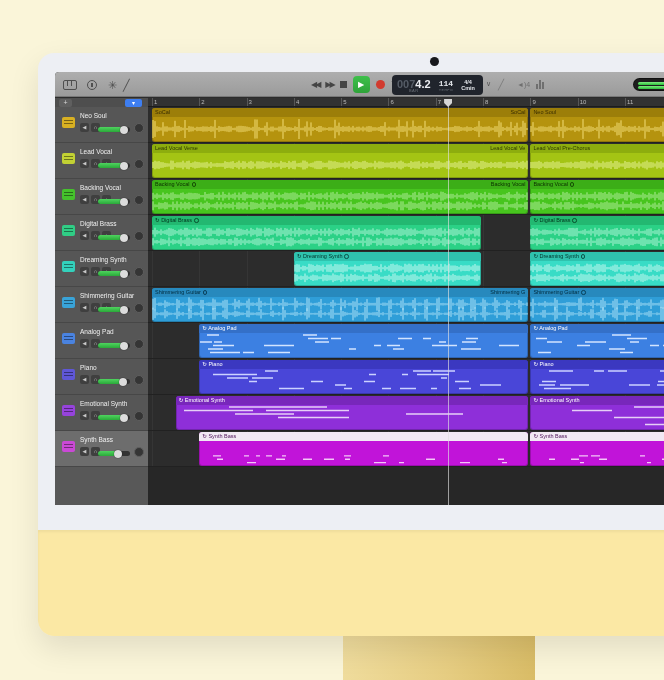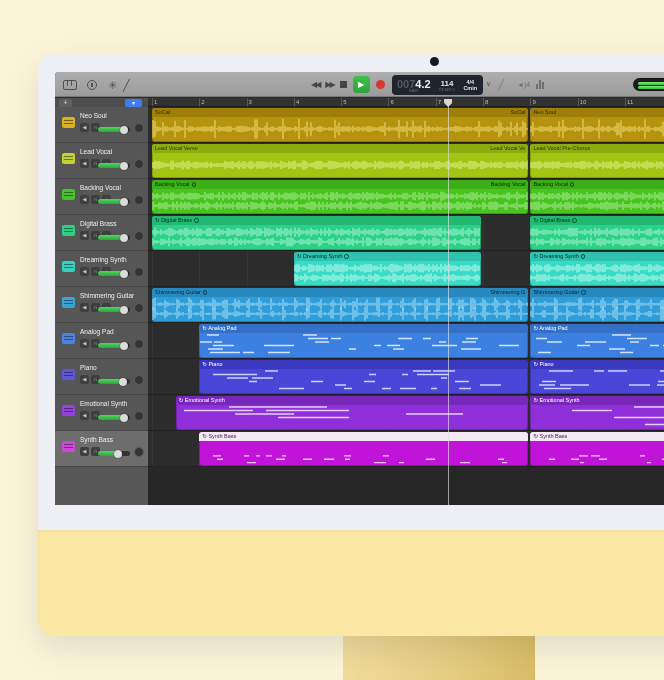--- a/index.html
+++ b/index.html
@@ -38,21 +38,21 @@
     display:flex;align-items:center;justify-content:center;color:#fff;font-size:8px;letter-spacing:0;}
   .recbtn{width:9px;height:9px;border-radius:50%;background:#d23b2f;}
   .cycbtn{color:#6f6f6f;font-size:10px;letter-spacing:0;}
 
   .lcd{position:absolute;left:337px;top:3px;width:91px;height:20px;border-radius:4px;
     background:#20242c;display:flex;align-items:center;padding:0 5px;}
   .lcd-pos{white-space:nowrap;line-height:10px;}
   .lcd-dim{color:#555c66;font-size:11px;font-weight:bold;}
   .lcd-big{color:#eceef2;font-size:11px;font-weight:bold;}
   .lcd-cap{font-size:4px;color:#6a7078;text-align:center;line-height:4px;letter-spacing:0.5px;}
-  .lcd-tempo{margin-left:8px;text-align:center;}
+  .lcd-tempo{margin-left:8px;text-align:center;font-family:Liberation Mono, monospace;}
   .lcd-tempo .v{color:#e2e5ea;font-size:8px;font-weight:bold;line-height:9px;}
   .lcd-keys{margin-left:8px;text-align:center;}
   .lcd-keys .v{color:#e2e5ea;font-size:5.5px;font-weight:bold;line-height:6px;}
   .lcd-chev{position:absolute;left:431px;top:8px;color:#555;font-size:7px;}
   .tb-pencil2{position:absolute;left:443px;top:7px;color:#7c7c7c;font-size:10px;}
   .tb-vol{position:absolute;left:462px;top:9px;color:#6f6f6f;font-size:7px;letter-spacing:0;}
   .tb-mix{position:absolute;left:481px;top:8px;width:9px;height:9px;}
   .tb-mix i{position:absolute;bottom:0;width:1.6px;background:#6f6f6f;}
   .meter{position:absolute;left:578px;top:6px;width:120px;height:13px;border-radius:7px;
     background:#1d1d1d;border:1px solid #00000066;padding:2.5px 4px;}

